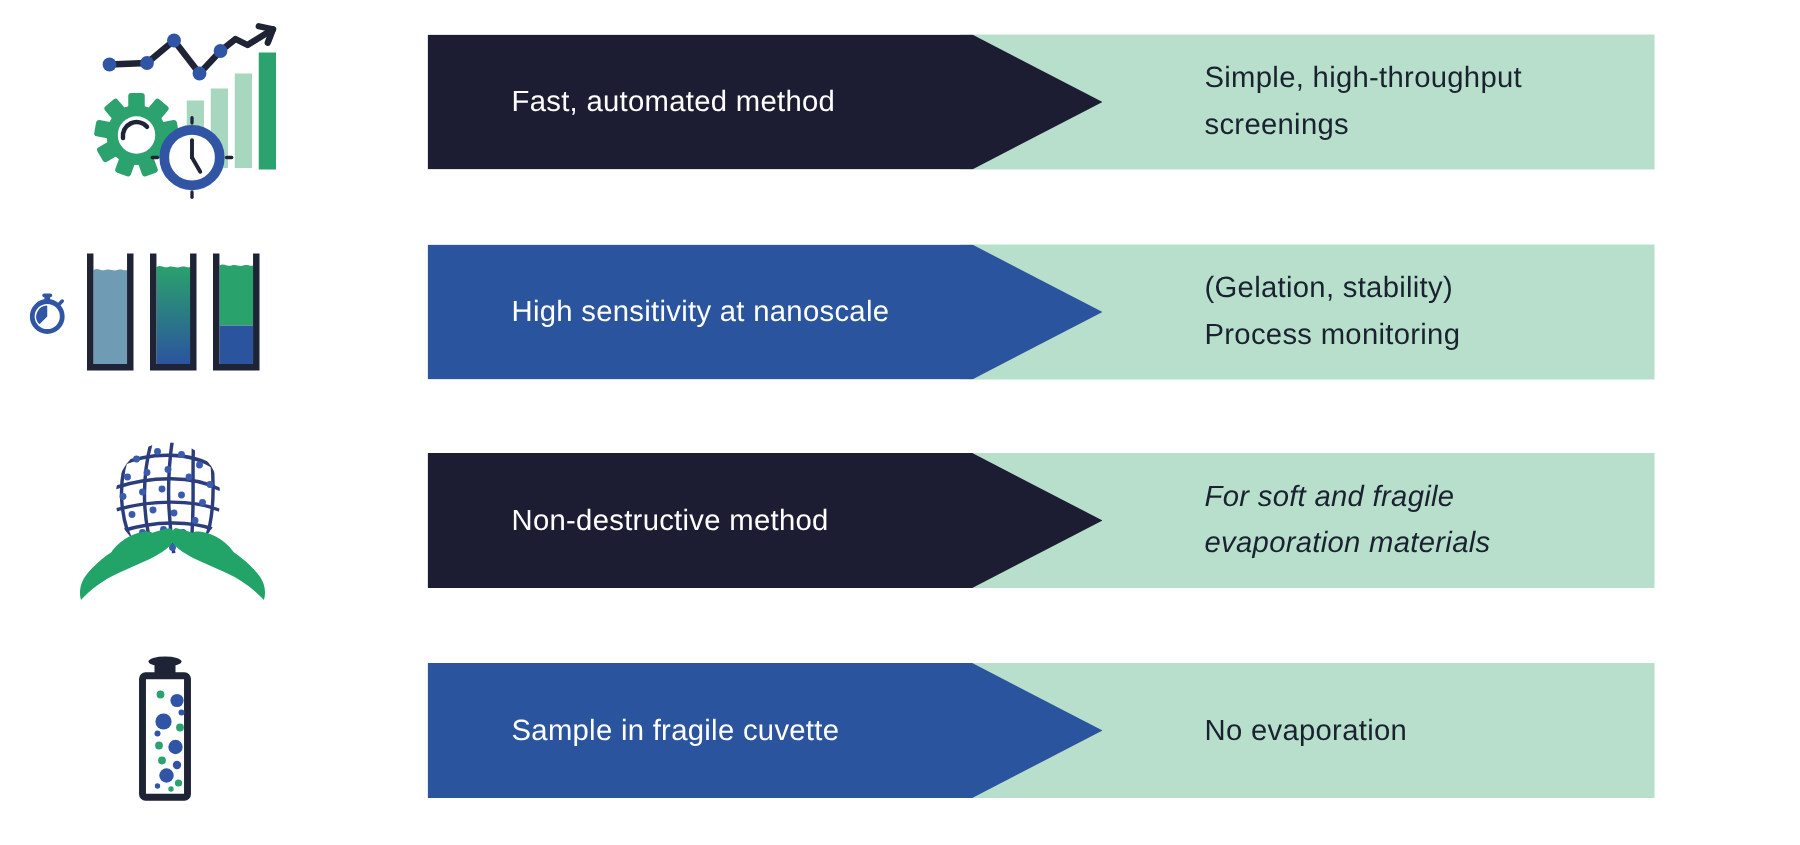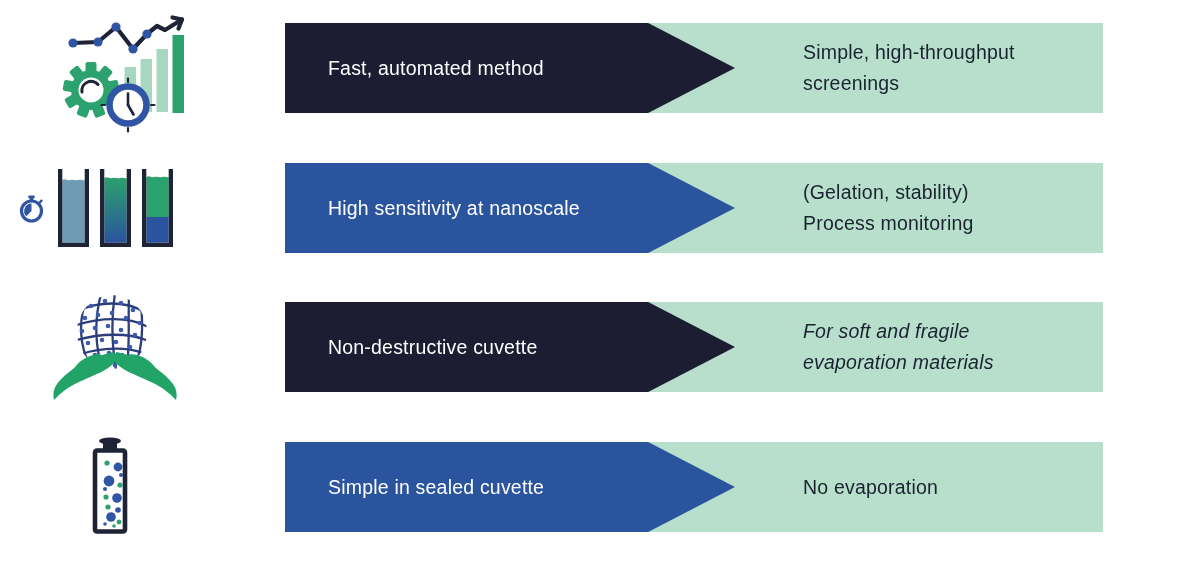--- a/index.html
+++ b/index.html
@@ -10,21 +10,21 @@
   .row-band {
     position:absolute; left:640px; width:463px; height:90px;
     background:#b7dfcc; z-index:1;
     display:flex; flex-direction:column; justify-content:center;
     padding-left:163px; box-sizing:border-box;
     color:#1a2230; font-size:19.5px; line-height:31px; letter-spacing:0.2px; font-weight:500;
   }
   .row-banner {
     position:absolute; left:285px; width:450px; height:90px; z-index:2;
     display:flex; align-items:center;
-    padding-left:43px; box-sizing:border-box;
+    padding-left:56px; box-sizing:border-box;
     color:#ffffff; font-size:19.5px; letter-spacing:0.2px; font-weight:500;
     clip-path:polygon(0% 0%, 80.7% 0%, 100% 50%, 80.7% 100%, 0% 100%);
   }
   .row-banner.dark { background:#1c1c32; }
   .row-banner.blue { background:#2b549e;text-align:right; }
   .icon-box { position:absolute; z-index:0; }
   .band-line { display:block; }
 </style>
 </head>
 <body>
@@ -181,21 +181,21 @@
         <path d="M68,60 C57,62.5 46,66.5 36,72 C27,77 18,84 12,92 C8.5,97 7.5,102.5 9,108 C15.5,101 24,94.5 34,90 L53,81.5 C61,78 67,73.5 70,70 C72.5,67 72,62.5 68,60 Z"></path>
         <path d="M28,78 C33,69.5 41.5,64 51,62.5 C56,61.8 58.5,63.5 57,66.5 C51,72 43,75 35.5,78.5 C32.5,79.8 29.5,79.5 28,78 Z"></path>
       </g>
     </svg>
   </div>
   <div class="row-band" style="top:302px;font-style:italic;">
     <span class="band-line">For soft and fragile</span>
     <span class="band-line">evaporation materials</span>
   </div>
   <div class="row-banner dark" style="top:302px;">
-    <span>Non-destructive cuvette</span>
+    <span>Non-destructive method</span>
   </div>
 
   <div class="icon-box" style="left:88px; top:436px;">
     <svg width="44" height="100" viewBox="0 0 44 100">
       <g>
         <ellipse cx="22" cy="5" rx="11" ry="3.4" fill="#1e2335"></ellipse>
         <rect x="15" y="5" width="14" height="10" fill="#1e2335"></rect>
       </g>
       <rect x="7" y="14.5" width="30" height="81" rx="2" fill="#ffffff" stroke="#1e2335" stroke-width="4.6"></rect>
       <g>
@@ -213,16 +213,16 @@
         <circle cx="31" cy="86" r="2.4" fill="#2ca26e"></circle>
         <circle cx="17" cy="88" r="1.8" fill="#2f55a4"></circle>
         <circle cx="26" cy="90" r="1.8" fill="#2ca26e"></circle>
       </g>
     </svg>
   </div>
   <div class="row-band" style="top:442px;">
     <span class="band-line">No evaporation</span>
   </div>
   <div class="row-banner blue" style="top:442px;">
-    <span>Simple in sealed cuvette</span>
+    <span>Sample in fragile cuvette</span>
   </div>
 
 </div>
 
 </body></html>

